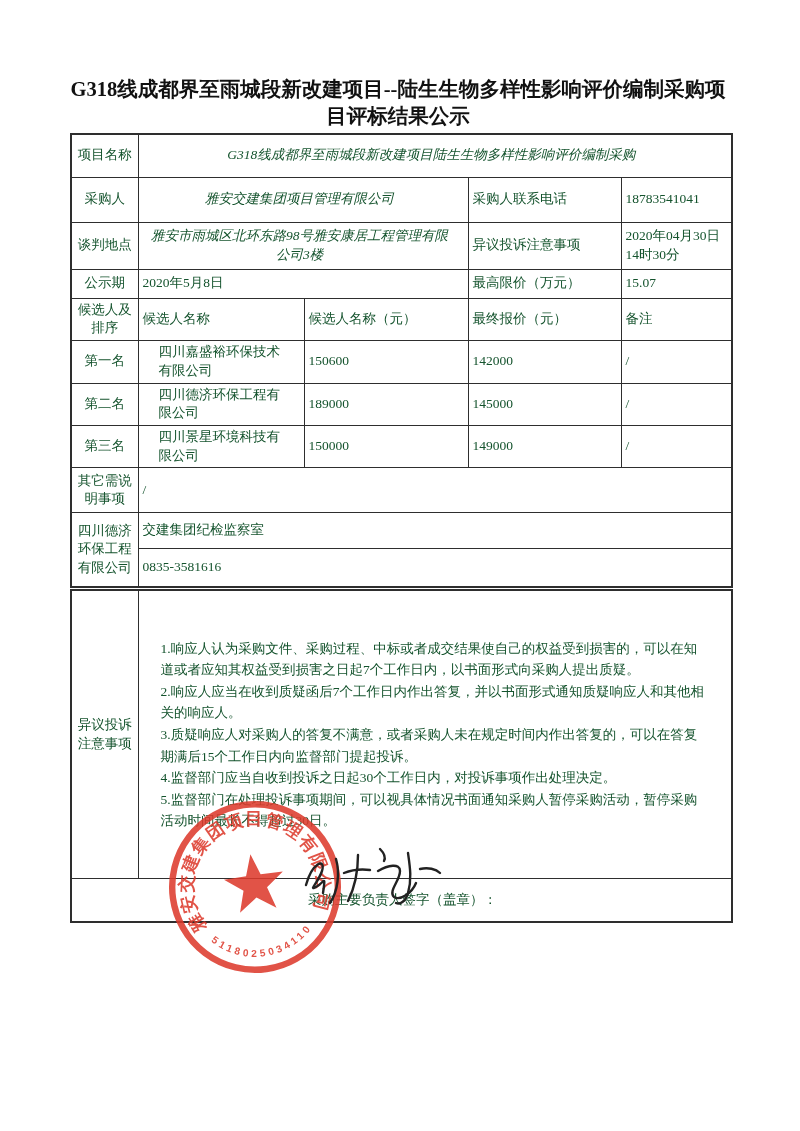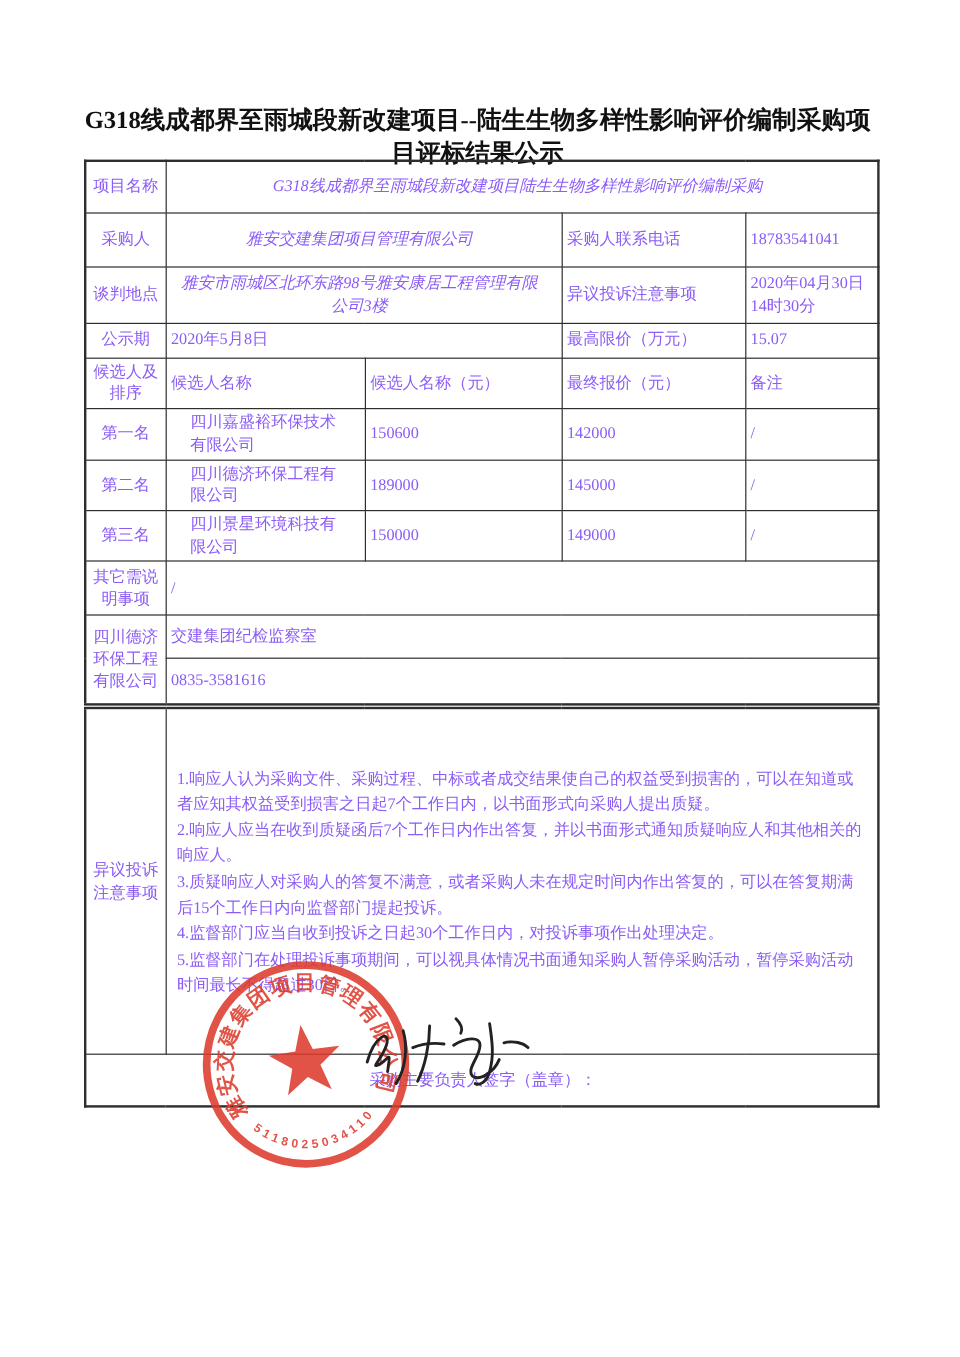--- a/index.html
+++ b/index.html
@@ -6,40 +6,40 @@
   html,body { background:#ffffff; }
   .page {
     position:relative;
     width:800px; height:1131px;
     background:#ffffff;
     font-family:"Liberation Serif", serif;
     color:#1c1c1c;
     overflow:hidden;
   }
   .doc-title {
-    position:absolute; left:64px; top:88px; width:668px;
+    position:absolute; left:64px; top:76px; width:668px;
     font-size:20.5px; font-weight:700; line-height:27px;
     text-align:center; color:#111;
   }
   table.main {
     position:absolute; left:70px; top:133px;
     width:661px;
     border-collapse:collapse; table-layout:fixed;
-    font-size:13.5px; color:#8b5cf6;
+    font-size:13.5px; color:#14532d;
   }
   table.main, table.main td { border:1.6px solid #2e2e2e; }
   table.main { border-width:2.2px; }
   td { vertical-align:middle; padding:2px 4px; line-height:1.38;text-align:center; }
   td.lbl { text-align:center; padding:2px 3px; }
   td.ctr { text-align:left; }
   td.lft { text-align:center; padding-left:7px; padding-right:14px;font-style:italic; }
   td.name-cell { text-align:left; padding-left:20px; padding-right:18px; }
   tr.dbl > td { border-top:5px double #2e2e2e; }
   td.notes {
-    text-align:left; padding:10px 9px; line-height:1.6;
+    text-align:left; padding:10px 22px; line-height:1.6;
   }
   td.sig-row { padding-left:6px; }
   .stamp {
     position:absolute; left:163px; top:795px; width:184px; height:184px;
     opacity:0.87; transform:rotate(-8deg); z-index:5; pointer-events:none;
   }
   .signature {
     position:absolute; left:296px; top:843px; width:150px; height:70px;
     z-index:6; pointer-events:none;
   }

